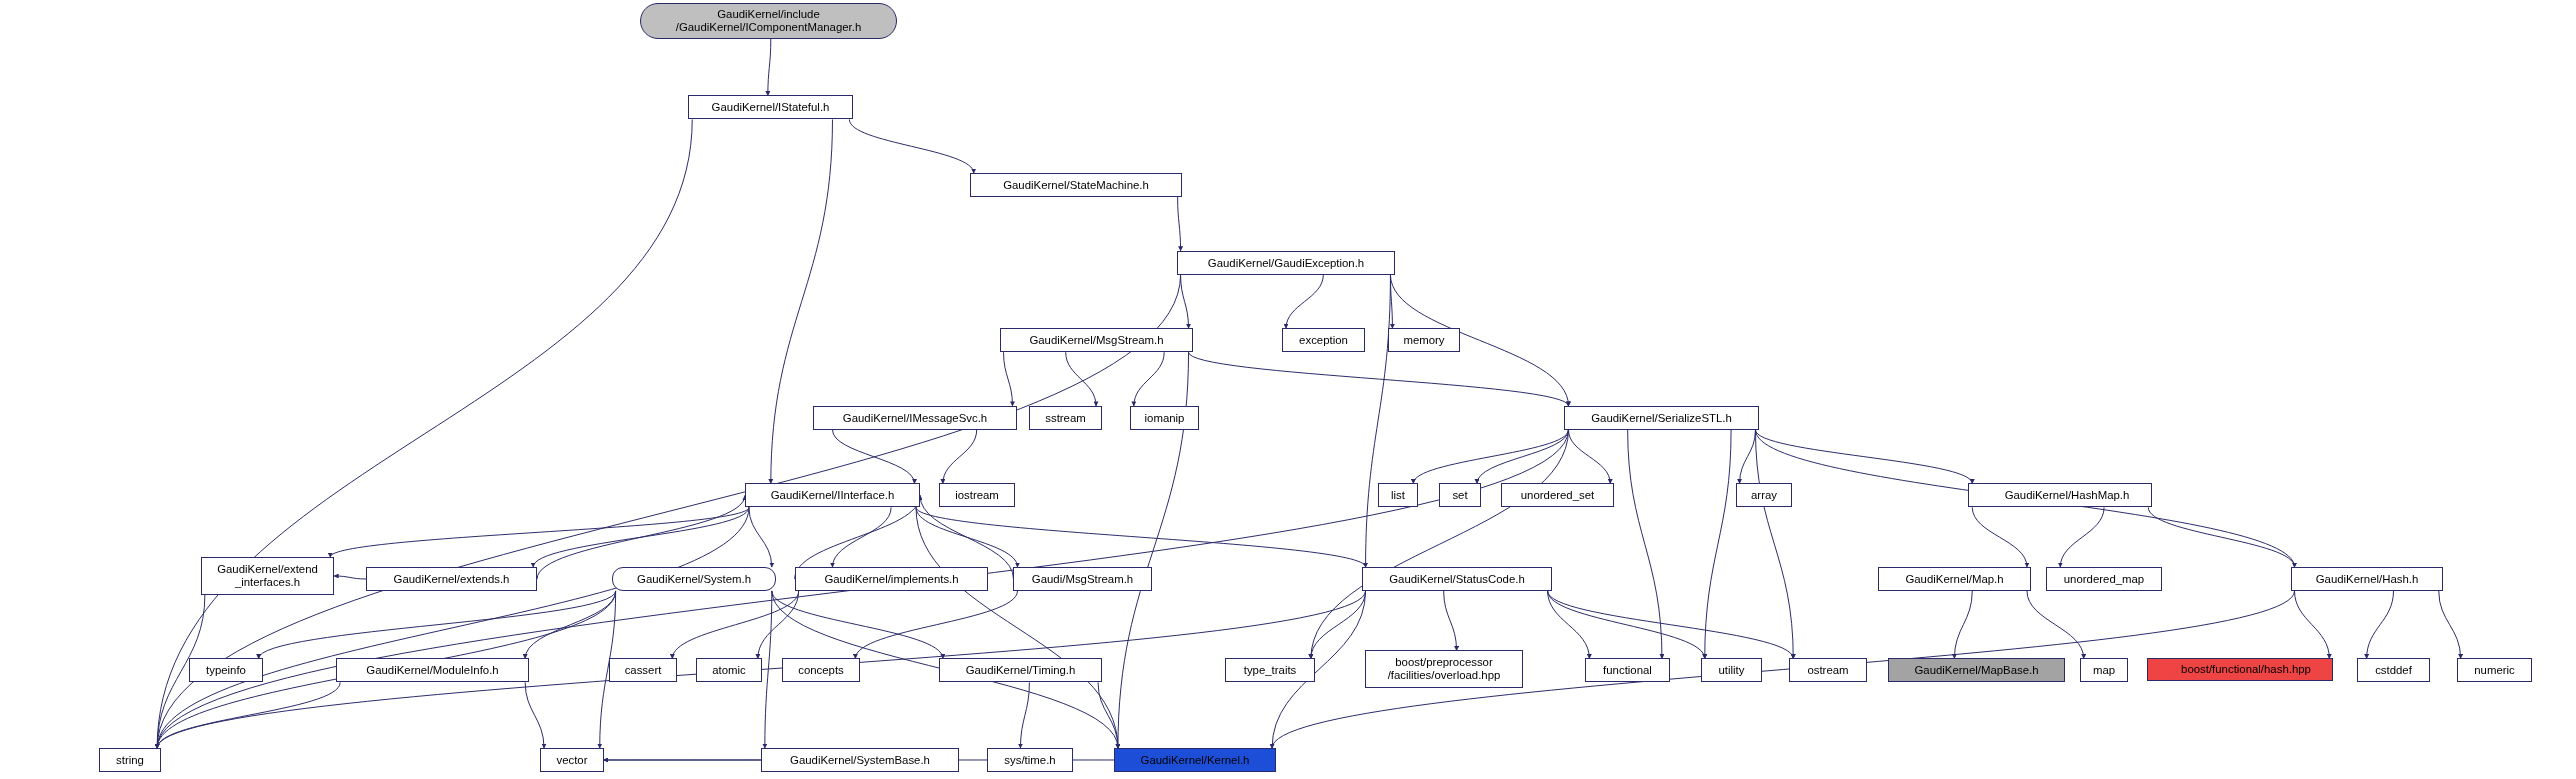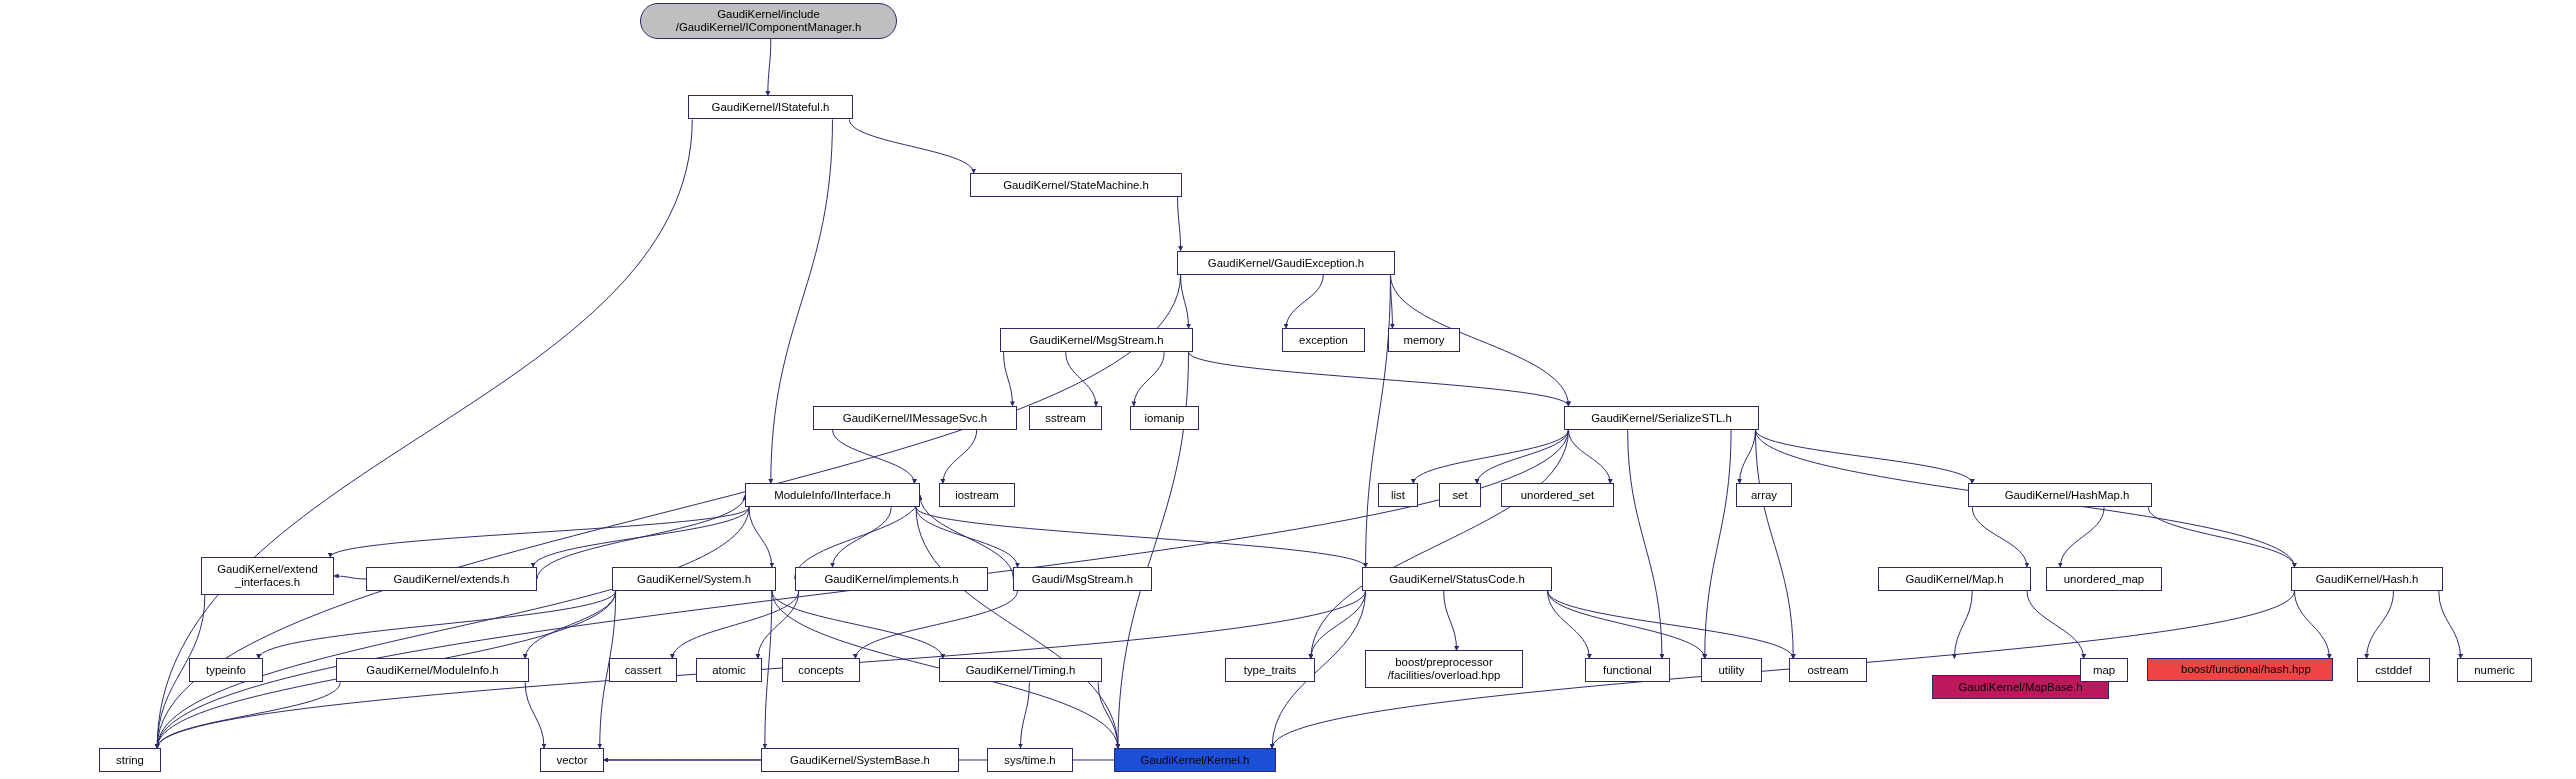--- a/index.html
+++ b/index.html
@@ -133,50 +133,50 @@
     <div class="node" style="left: 688px; top: 95px; width: 165px; height: 24px; border-color: rgb(42, 42, 106); background: rgb(255, 255, 255);">GaudiKernel/IStateful.h</div>
     <div class="node" style="left: 970px; top: 173px; width: 212px; height: 24px; border-color: rgb(42, 42, 106); background: rgb(255, 255, 255);">GaudiKernel/StateMachine.h</div>
     <div class="node" style="left: 1177px; top: 251px; width: 218px; height: 24px; border-color: rgb(42, 42, 106); background: rgb(255, 255, 255);">GaudiKernel/GaudiException.h</div>
     <div class="node" style="left: 1282px; top: 328px; width: 83px; height: 24px; border-color: rgb(42, 42, 106); background: rgb(255, 255, 255);">exception</div>
     <div class="node" style="left: 1388px; top: 328px; width: 72px; height: 24px; border-color: rgb(42, 42, 106); background: rgb(255, 255, 255);">memory</div>
     <div class="node" style="left: 1000px; top: 328px; width: 193px; height: 24px; border-color: rgb(42, 42, 106); background: rgb(255, 255, 255);">GaudiKernel/MsgStream.h</div>
     <div class="node" style="left: 1564px; top: 406px; width: 195px; height: 24px; border-color: rgb(42, 42, 106); background: rgb(255, 255, 255);">GaudiKernel/SerializeSTL.h</div>
     <div class="node" style="left: 813px; top: 406px; width: 204px; height: 24px; border-color: rgb(42, 42, 106); background: rgb(255, 255, 255);">GaudiKernel/IMessageSvc.h</div>
     <div class="node" style="left: 1029px; top: 406px; width: 73px; height: 24px; border-color: rgb(42, 42, 106); background: rgb(255, 255, 255);">sstream</div>
     <div class="node" style="left: 1130px; top: 406px; width: 69px; height: 24px; border-color: rgb(42, 42, 106); background: rgb(255, 255, 255);">iomanip</div>
-    <div class="node" style="left: 745px; top: 483px; width: 175px; height: 24px; border-color: rgb(42, 42, 106); background: rgb(255, 255, 255);">ModuleInfo/IInterface.h</div>
+    <div class="node" style="left: 745px; top: 483px; width: 175px; height: 24px; border-color: rgb(42, 42, 106); background: rgb(255, 255, 255);">GaudiKernel/IInterface.h</div>
     <div class="node" style="left: 939px; top: 483px; width: 76px; height: 24px; border-color: rgb(42, 42, 106); background: rgb(255, 255, 255);">iostream</div>
     <div class="node" style="left: 1378px; top: 483px; width: 40px; height: 24px; border-color: rgb(42, 42, 106); background: rgb(255, 255, 255);">list</div>
     <div class="node" style="left: 1439px; top: 483px; width: 42px; height: 24px; border-color: rgb(42, 42, 106); background: rgb(255, 255, 255);">set</div>
     <div class="node" style="left: 1501px; top: 483px; width: 113px; height: 24px; border-color: rgb(42, 42, 106); background: rgb(255, 255, 255);">unordered_set</div>
     <div class="node" style="left: 1736px; top: 483px; width: 56px; height: 24px; border-color: rgb(42, 42, 106); background: rgb(255, 255, 255);">array</div>
     <div class="node" style="left: 1968px; top: 483px; width: 184px; height: 24px; border-color: rgb(42, 42, 106); background: rgb(255, 255, 255); padding-left: 17px;">GaudiKernel/HashMap.h</div>
     <div class="node" style="left: 201px; top: 557px; width: 133px; height: 38px; border-color: rgb(42, 42, 106); background: rgb(255, 255, 255);">GaudiKernel/extend
 _interfaces.h</div>
     <div class="node" style="left: 366px; top: 567px; width: 171px; height: 24px; border-color: rgb(42, 42, 106); background: rgb(255, 255, 255);">GaudiKernel/extends.h</div>
-    <div class="node" style="left: 612px; top: 567px; width: 164px; height: 24px; border-color: rgb(42, 42, 106); background: rgb(255, 255, 255);">GaudiKernel/System.h</div>
+    <div class="node" style="left: 612px; top: 567px; width: 164px; height: 24px; border-color: rgb(42, 42, 106); background: rgb(255, 255, 255); border-radius: 11px;">GaudiKernel/System.h</div>
     <div class="node" style="left: 795px; top: 567px; width: 193px; height: 24px; border-color: rgb(42, 42, 106); background: rgb(255, 255, 255);">GaudiKernel/implements.h</div>
     <div class="node" style="left: 1013px; top: 567px; width: 139px; height: 24px; border-color: rgb(42, 42, 106); background: rgb(255, 255, 255);">Gaudi/MsgStream.h</div>
     <div class="node" style="left: 1362px; top: 567px; width: 190px; height: 24px; border-color: rgb(42, 42, 106); background: rgb(255, 255, 255);">GaudiKernel/StatusCode.h</div>
     <div class="node" style="left: 1878px; top: 567px; width: 153px; height: 24px; border-color: rgb(42, 42, 106); background: rgb(255, 255, 255);">GaudiKernel/Map.h</div>
     <div class="node" style="left: 2046px; top: 567px; width: 116px; height: 24px; border-color: rgb(42, 42, 106); background: rgb(255, 255, 255);">unordered_map</div>
     <div class="node" style="left: 2291px; top: 567px; width: 152px; height: 24px; border-color: rgb(42, 42, 106); background: rgb(255, 255, 255);">GaudiKernel/Hash.h</div>
     <div class="node" style="left: 189px; top: 658px; width: 74px; height: 24px; border-color: rgb(42, 42, 106); background: rgb(255, 255, 255);">typeinfo</div>
     <div class="node" style="left: 336px; top: 658px; width: 193px; height: 24px; border-color: rgb(42, 42, 106); background: rgb(255, 255, 255);">GaudiKernel/ModuleInfo.h</div>
     <div class="node" style="left: 609px; top: 658px; width: 68px; height: 24px; border-color: rgb(42, 42, 106); background: rgb(255, 255, 255);">cassert</div>
     <div class="node" style="left: 696px; top: 658px; width: 66px; height: 24px; border-color: rgb(42, 42, 106); background: rgb(255, 255, 255);">atomic</div>
     <div class="node" style="left: 782px; top: 658px; width: 78px; height: 24px; border-color: rgb(42, 42, 106); background: rgb(255, 255, 255);">concepts</div>
     <div class="node" style="left: 939px; top: 658px; width: 163px; height: 24px; border-color: rgb(42, 42, 106); background: rgb(255, 255, 255);">GaudiKernel/Timing.h</div>
     <div class="node" style="left: 1225px; top: 658px; width: 90px; height: 24px; border-color: rgb(42, 42, 106); background: rgb(255, 255, 255);">type_traits</div>
     <div class="node" style="left: 1365px; top: 650px; width: 158px; height: 38px; border-color: rgb(42, 42, 106); background: rgb(255, 255, 255);">boost/preprocessor
 /facilities/overload.hpp</div>
     <div class="node" style="left: 1585px; top: 658px; width: 85px; height: 24px; border-color: rgb(42, 42, 106); background: rgb(255, 255, 255);">functional</div>
     <div class="node" style="left: 1701px; top: 658px; width: 61px; height: 24px; border-color: rgb(42, 42, 106); background: rgb(255, 255, 255);">utility</div>
     <div class="node" style="left: 1789px; top: 658px; width: 78px; height: 24px; border-color: rgb(42, 42, 106); background: rgb(255, 255, 255);">ostream</div>
-    <div class="node" style="left: 1932px; top: 658px; width: 177px; height: 24px; border-color: rgb(42, 42, 106); background: #be185d; margin-top: 17px;">GaudiKernel/MapBase.h</div>
+    <div class="node" style="left: 1888px; top: 658px; width: 177px; height: 24px; border-color: rgb(42, 42, 106); background: #a3a3a3;">GaudiKernel/MapBase.h</div>
     <div class="node" style="left: 2080px; top: 658px; width: 48px; height: 24px; border-color: rgb(42, 42, 106); background: rgb(255, 255, 255);">map</div>
     <div class="node" style="left: 2147px; top: 658px; width: 186px; height: 23px; border-color: rgb(42, 42, 106); background: #ef4444; padding-left: 15px;">boost/functional/hash.hpp</div>
     <div class="node" style="left: 2357px; top: 658px; width: 73px; height: 24px; border-color: rgb(42, 42, 106); background: rgb(255, 255, 255);">cstddef</div>
     <div class="node" style="left: 2457px; top: 658px; width: 75px; height: 24px; border-color: rgb(42, 42, 106); background: rgb(255, 255, 255);">numeric</div>
     <div class="node" style="left: 99px; top: 748px; width: 62px; height: 24px; border-color: rgb(42, 42, 106); background: rgb(255, 255, 255);">string</div>
     <div class="node" style="left: 540px; top: 748px; width: 64px; height: 24px; border-color: rgb(42, 42, 106); background: rgb(255, 255, 255);">vector</div>
     <div class="node" style="left: 761px; top: 748px; width: 198px; height: 24px; border-color: rgb(42, 42, 106); background: rgb(255, 255, 255);">GaudiKernel/SystemBase.h</div>
     <div class="node" style="left: 987px; top: 748px; width: 86px; height: 24px; border-color: rgb(42, 42, 106); background: rgb(255, 255, 255);">sys/time.h</div>
     <div class="node" style="left: 1114px; top: 748px; width: 162px; height: 24px; border-color: rgb(42, 42, 106); background: #1d4ed8;">GaudiKernel/Kernel.h</div>
   </div>

